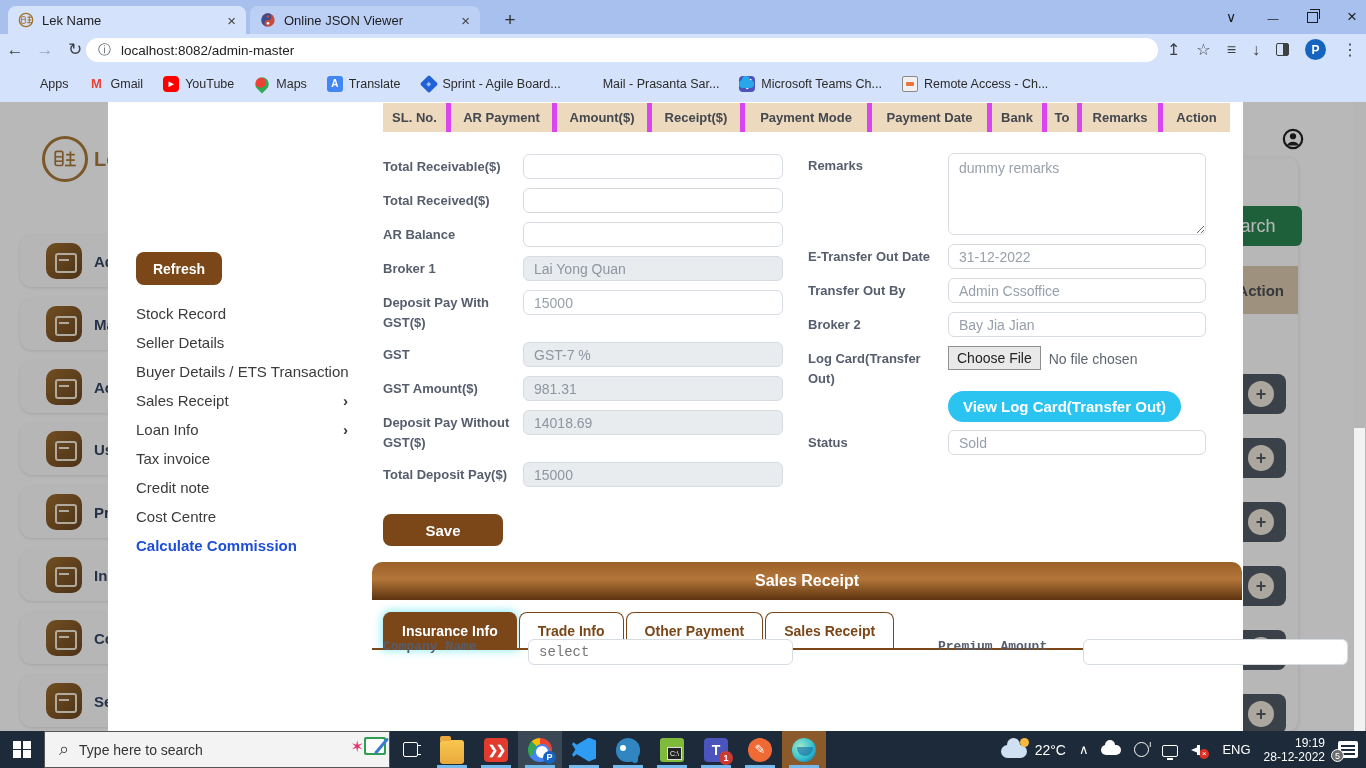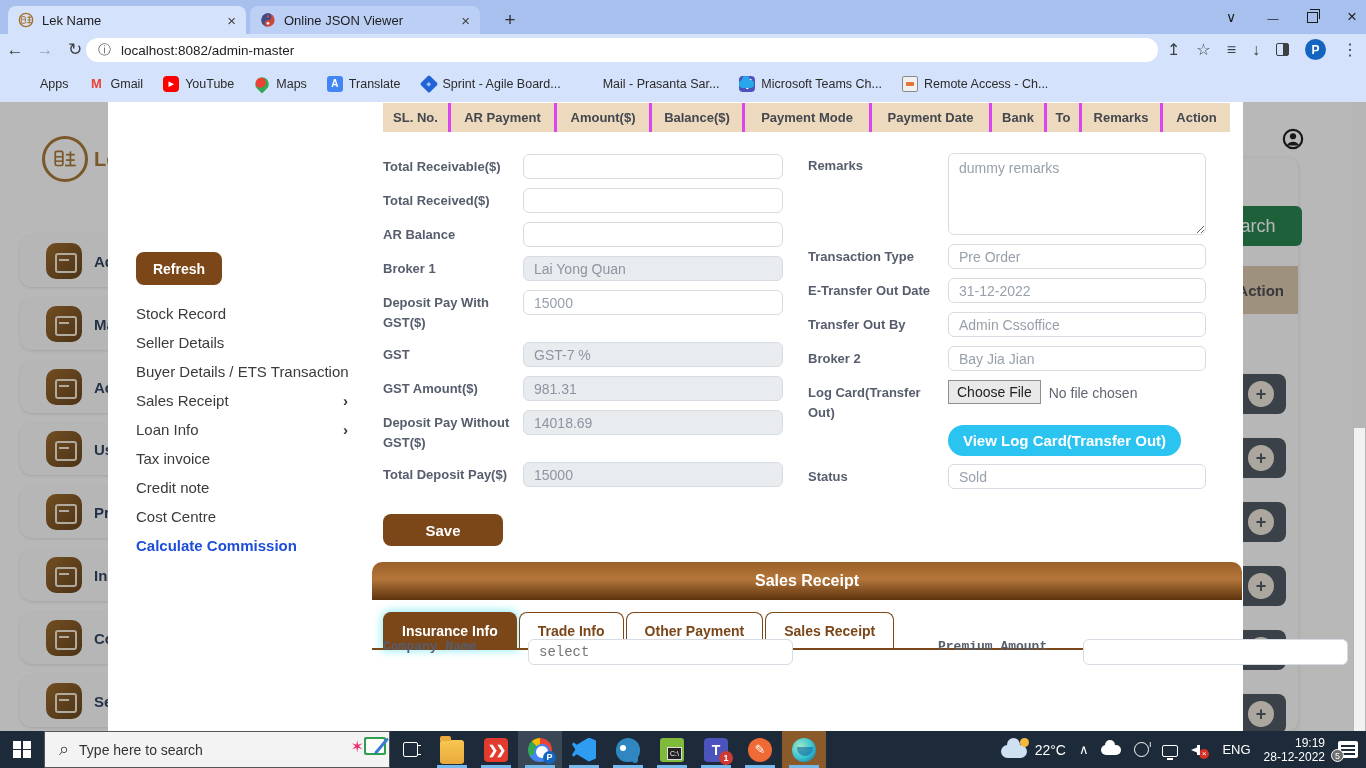--- a/index.html
+++ b/index.html
@@ -74,21 +74,21 @@
   .plus-btn { position:absolute; left:56px; width:50px; height:40px; background:#454e59; border-radius:8px; display:flex; align-items:center; justify-content:center; }
   .plus-btn i { width:26px; height:26px; border-radius:50%; background:#ece6da; color:#454e59; font-size:18px; font-weight:bold; font-style:normal; display:flex; align-items:center; justify-content:center; }
   .plus-btn i::before{ content:"+"; }
   .dim-overlay { position:absolute; inset:0; background:rgba(40,40,40,.33); }
   .pg-scroll { position:absolute; left:1353px; top:0; width:13px; height:629px; background:#b6b6b6; }
   .pg-thumb { position:absolute; left:1px; top:326px; width:11px; height:303px; background:#f2f2f2; }
 
   
   .modal { position:absolute; left:108px; top:0; width:1135px; height:629px; background:#fff; }
   .ptable-head { position:absolute; left:275px; top:1px; width:847px; height:29px; display:flex; background:#ecd9be; }
-  .pth { height:100%; display:flex; align-items:center; justify-content:center; font-size:13px; font-weight:bold; color:#43474e; border-right:3px solid #d946ef; white-space:nowrap; }
+  .pth { height:100%; display:flex; align-items:center; justify-content:center; font-size:13px; font-weight:bold; color:#43474e; border-right:5px solid #d946ef; white-space:nowrap; }
 
   .menu { position:absolute; left:28px; top:150px; width:230px; }
   .refresh-btn { width:86px; height:33px; background:#7b4618; border:none; border-radius:8px; color:#fff; font-size:14px; font-weight:bold; font-family:inherit; margin-bottom:14px; }
   .menu-item { display:flex; align-items:center; justify-content:space-between; font-size:15px; color:#3b3b3b; padding:6px 0; cursor:pointer; }
   .menu-item .chev { color:#3b3b3b; font-size:15px; font-weight:bold; margin-right:18px; }
   .chev::before{ content:"›"; }
   .menu-item.active-link { color:#1d4ed8; font-weight:bold; }
 
   .form-left { position:absolute; left:275px; top:52px; width:420px; }
   .frow { display:flex; margin-bottom:9px; }
@@ -382,21 +382,21 @@
       </div>
       <div class="dim-overlay"></div>
     </div>
 
     <div class="modal">
 
       <div class="ptable-head">
         <div class="pth" style="width:68px">SL. No.</div>
         <div class="pth" style="width:106px">AR Payment</div>
         <div class="pth" style="width:95px">Amount($)</div>
-        <div class="pth" style="width:93px">Balance($)</div>
+        <div class="pth" style="width:93px">Receipt($)</div>
         <div class="pth" style="width:127px">Payment Mode</div>
         <div class="pth" style="width:120px">Payment Date</div>
         <div class="pth" style="width:55px">Bank</div>
         <div class="pth" style="width:35px">To</div>
         <div class="pth" style="width:81px">Remarks</div>
         <div class="pth" style="width:67px; border-right:none">Action</div>
       </div>
 
       <div class="menu">
         <button class="refresh-btn">Refresh</button>
@@ -468,24 +468,20 @@
             <label>Total Deposit Pay($)</label>
             <input class="inp dis" disabled="" value="15000" style="">
           </div>
         <button class="save-btn">Save</button>
       </div>
 
       <div class="form-right">
         <div class="frow-r">
             <label>Remarks</label>
             <textarea class="remarks-ta" style="">dummy remarks</textarea>
-          </div>
-        <div class="frow-r">
-            <label>Transaction Type</label>
-            <input class="inp" value="Pre Order" style="">
           </div>
         <div class="frow-r">
             <label>E-Transfer Out Date</label>
             <input class="inp" value="31-12-2022" style="">
           </div>
         <div class="frow-r">
             <label>Transfer Out By</label>
             <input class="inp" value="Admin Cssoffice" style="">
           </div>
         <div class="frow-r">

